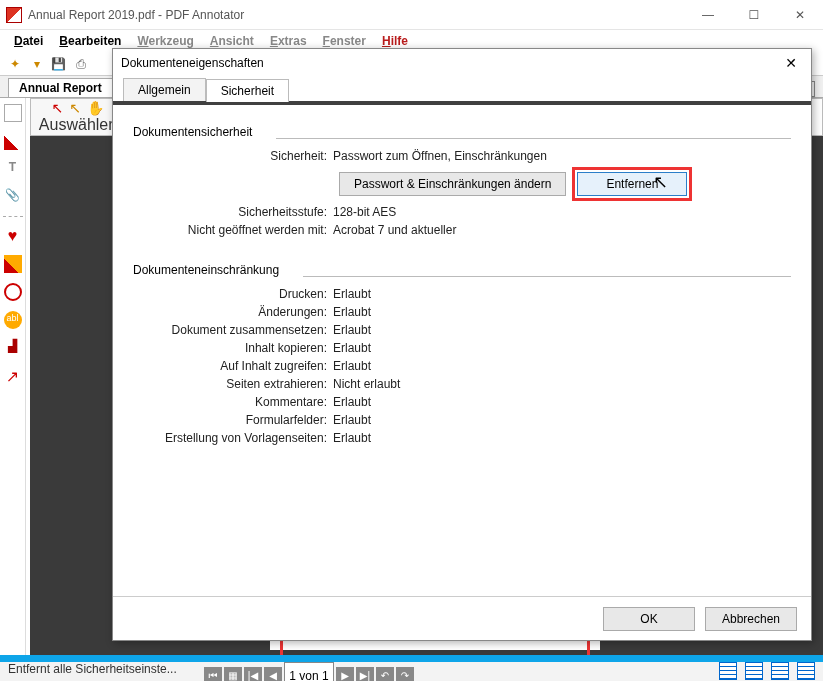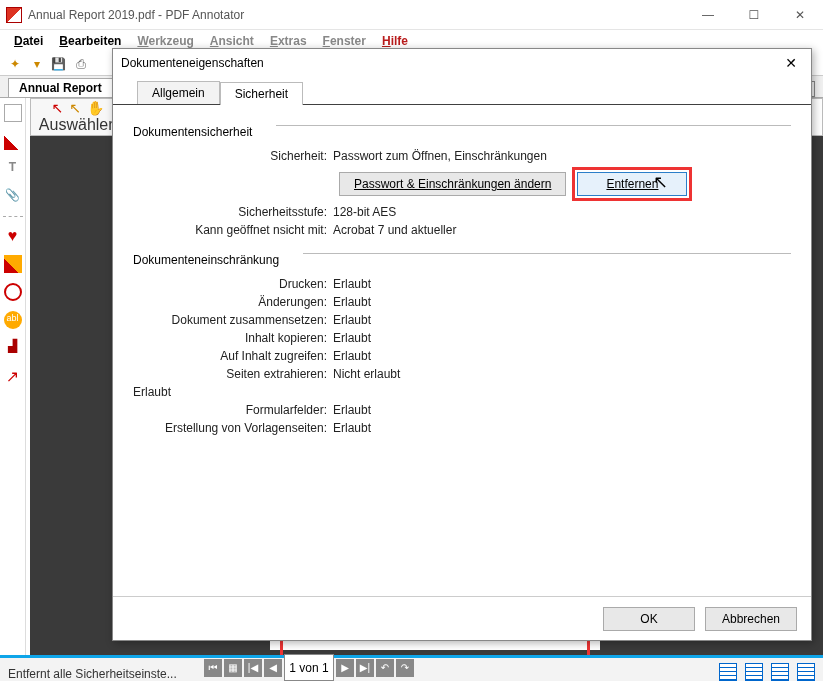--- a/index.html
+++ b/index.html
@@ -42,45 +42,45 @@
 .tool-panel .lbl { font-size: 16px; color: #333; }
 
 .right-rail { position: absolute; right: 0; top: 0; width: 34px; height: 38px; border: 1px solid #bbb; background: #fff; display:flex; align-items:center; justify-content:center; color:#c00; font-size:16px; }
 
 .dark-area { position: absolute; left: 30px; right: 0; top: 38px; bottom: 0; background: #3a3a3a; }
 .doc-page { position: absolute; left: 240px; top: 4px; width: 330px; height: 510px; background: #fff; }
 .red-bottom-box { position: absolute; left: 250px; top: 495px; width: 310px; height: 28px; border: 3px solid #e33; }
 
 .yellow-flag { position:absolute; right: 60px; top: 6px; width: 22px; height: 16px; background: linear-gradient(135deg, #ff0 50%, #c90 50%); border:1px solid #880; }
 
-.statusbar { position: absolute; left:0; right:0; bottom:0; height: 26px; border-top: 3px solid #0ea5e9; background: #f3f3f3; display: flex; align-items: flex-end; padding: 0 8px; gap: 6px; }
+.statusbar { position: absolute; left:0; right:0; bottom:0; height: 26px; border-top: 7px solid #0ea5e9; background: #f3f3f3; display: flex; align-items: flex-start; padding: 0 8px; gap: 6px; }
 .statusbar .txt { flex: 0 0 auto; color: #333; width: 170px; overflow: hidden; white-space: nowrap; text-overflow: ellipsis; }
 .statusbar .nav { display: flex; align-items: center; gap: 2px; margin-left: 20px; }
 .statusbar .nav-btn { width: 18px; height: 18px; background: #888; color: #fff; display:flex; align-items:center; justify-content:center; cursor:pointer; font-size:10px; }
 .statusbar .page-input { width: 50px; height: 27px; border: 1px solid #888; text-align: center; }
 .statusbar .spacer { flex: 1; }
 .statusbar .view-btn { width:18px; height:18px; border:1px solid #06c; margin-left:2px; cursor:pointer; background: repeating-linear-gradient(#fff,#fff 3px,#06c 3px,#06c 4px); }
 
 
 .dialog { position: absolute; left: 112px; top: 48px; width: 700px; height: 593px; background: #fff; border: 1px solid #888; box-shadow: 2px 2px 8px rgba(0,0,0,.3); display:flex; flex-direction:column; }
 .dlg-title { height: 28px; display:flex; align-items:center; padding: 0 8px; }
 .dlg-title .t { flex:1; }
 .dlg-close { width: 24px; height: 24px; display:flex; align-items:center; justify-content:center; cursor:pointer; font-size:14px; }
-.dlg-tabs { height: 28px; display:flex; align-items:flex-end; padding: 0 24px; border-bottom: 1px solid #404040; }
+.dlg-tabs { height: 28px; display:flex; align-items:flex-end; padding: 0 10px; border-bottom: 4px solid #404040; }
 .dlg-tab { padding: 4px 14px; border: 1px solid #bbb; border-bottom:none; background:#f3f3f3; cursor:pointer; }
 .dlg-tab.active { background:#fff; position:relative; top:1px; }
 .dlg-body { flex:1; padding: 14px 20px; overflow:auto; }
-.group-title { display:flex; align-items:flex-start; margin: 6px 0 10px; gap: 16px; }
+.group-title { display:flex; align-items:flex-end; margin: 6px 0 10px; gap: 16px; }
 .group-title .line { flex:1; border-bottom:1px solid #bbb; margin-left:8px; }
 .kv-row { display:flex; align-items:center; margin: 4px 0; }
 .kv-row .k { width: 200px; text-align:right; padding-right: 6px; color:#222; }
 .kv-row .v { flex:1; color:#222; }
 .btn-row { display:flex; align-items:center; margin: 4px 0; }
 .btn-row .spacer-k { width: 206px; }
-.dlg-btn { height: 24px; padding: 0 14px; background: #e8e8e8; border:1px solid #aaa; cursor:pointer;text-decoration:underline; }
+.dlg-btn { height: 24px; padding: 0 14px; background: #e8e8e8; border:1px solid #aaa; cursor:pointer; }
 .dlg-btn.hl { border: 1px solid #2b7ec9; background: #e6f1fb; }
 .red-hl { border: 3px solid #e33; padding: 2px; margin-left: 6px; display:flex; align-items:center; }
 .dlg-footer { height: 44px; border-top: 1px solid #ccc; display:flex; align-items:center; justify-content:flex-end; gap: 10px; padding: 0 14px; }
 .ft-btn { width: 92px; height: 24px; background:#e8e8e8; border:1px solid #aaa; cursor:pointer; }
 .cursor-img { position:absolute; font-size: 18px; color:#000; pointer-events:none; }
 </style>
 </head>
 <body>
 
 <div class="titlebar">
@@ -194,25 +194,25 @@
       <div class="red-hl">
         <button class="dlg-btn hl" style="width:110px">Entfernen</button>
       </div>
     </div>
 
     <div class="kv-row">
       <div class="k">Sicherheitsstufe:</div>
       <div class="v">128-bit AES</div>
     </div>
     <div class="kv-row">
-      <div class="k">Kann geöffnet nsicht mit:</div>
+      <div class="k">Nicht geöffnet werden mit:</div>
       <div class="v">Acrobat 7 und aktueller</div>
     </div>
 
-    <div class="group-title" style="margin-top:16px">
+    <div class="group-title" style="margin-top:26px">
       <span>Dokumenteneinschränkung</span>
         <div class="line"></div>
     </div>
 
     <div class="kv-row">
         <div class="k">Drucken:</div>
         <div class="v">Erlaubt</div>
       </div>
     <div class="kv-row">
         <div class="k">Änderungen:</div>
@@ -228,20 +228,21 @@
       </div>
     <div class="kv-row">
         <div class="k">Auf Inhalt zugreifen:</div>
         <div class="v">Erlaubt</div>
       </div>
     <div class="kv-row">
         <div class="k">Seiten extrahieren:</div>
         <div class="v">Nicht erlaubt</div>
       </div>
     <div class="kv-row">
+        <div class="k">Kommentare:</div>
         <div class="v">Erlaubt</div>
       </div>
     <div class="kv-row">
         <div class="k">Formularfelder:</div>
         <div class="v">Erlaubt</div>
       </div>
     <div class="kv-row">
         <div class="k">Erstellung von Vorlagenseiten:</div>
         <div class="v">Erlaubt</div>
       </div>

